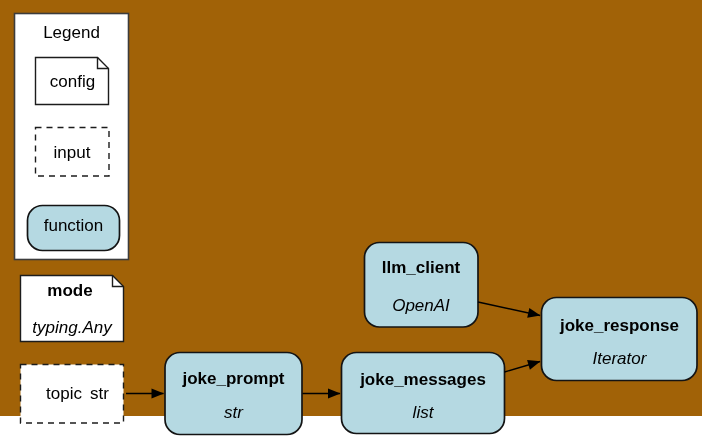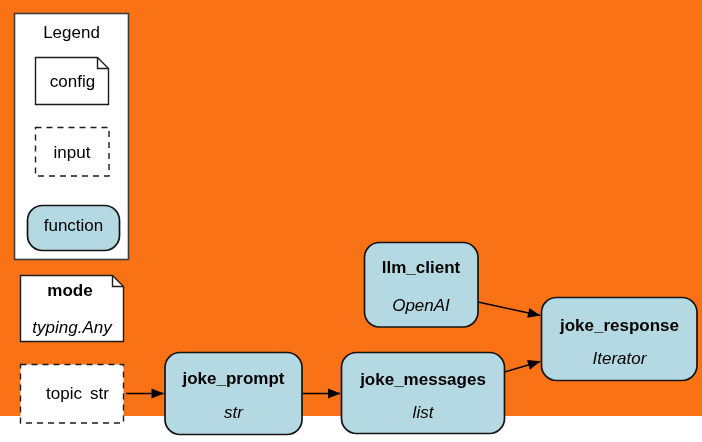--- a/index.html
+++ b/index.html
@@ -1,17 +1,17 @@
 <!DOCTYPE html>
 <html><head>
 <meta charset="utf-8">
 <style>
   html,body{margin:0;padding:0;background:#ffffff;}
   body{width:702px;height:442px;overflow:hidden;}
-  .stage{position:relative;width:702px;height:416px;background:#f97316;}
+  .stage{position:relative;width:702px;height:416px;background:#a16207;}
   svg{display:block;}
   svg text{
     font-family:"Liberation Sans","DejaVu Sans",sans-serif;
     fill:#000000;
   }
   .t-plain{font-size:17px;}
   .t-title{font-size:17px;font-weight:bold;}
   .t-type{font-size:17px;font-style:italic;}
   .legendbox{fill:#ffffff;stroke:#3c3c3c;stroke-width:1.6;}
   .note{fill:#ffffff;stroke:#1c1c1c;stroke-width:1.4;}

